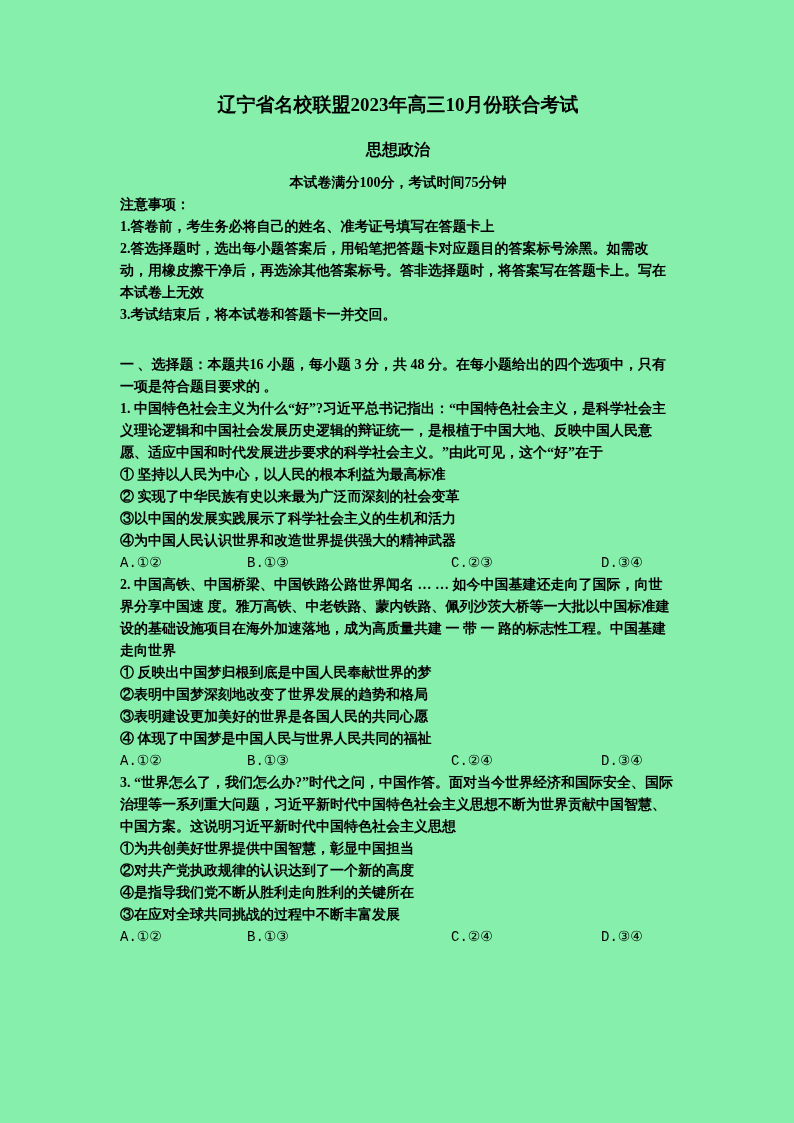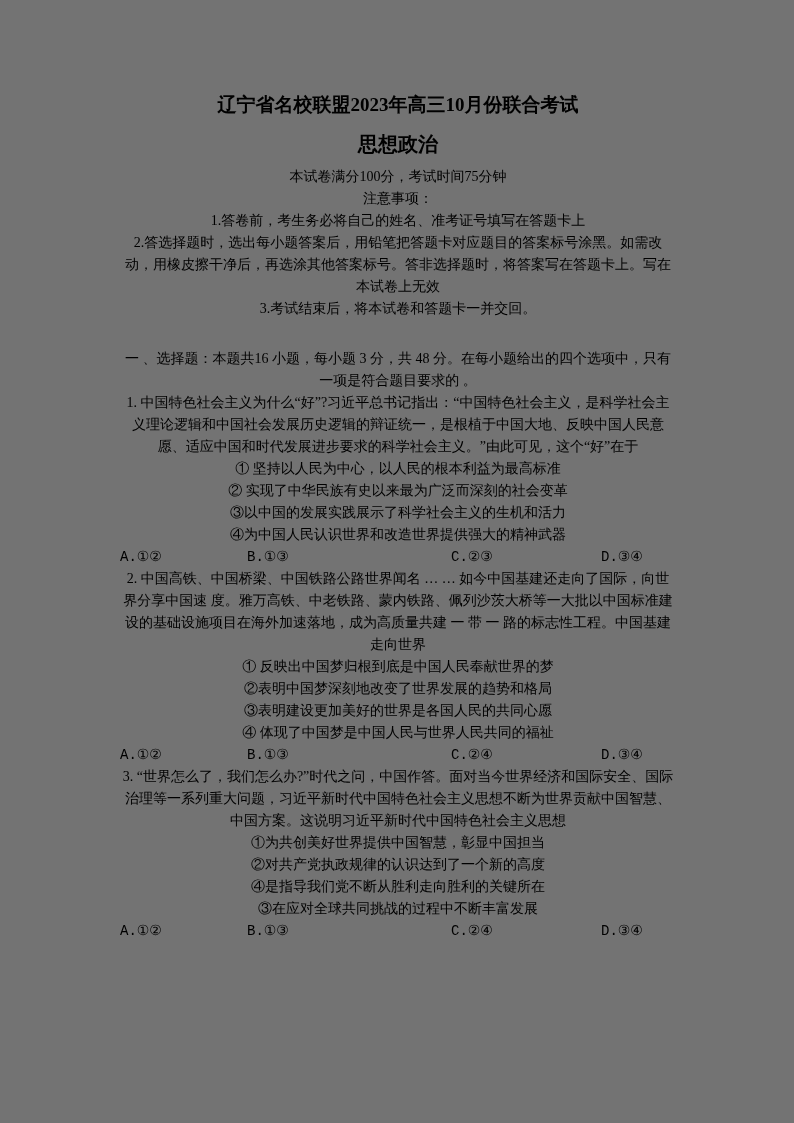--- a/index.html
+++ b/index.html
@@ -5,50 +5,50 @@
   * { margin: 0; padding: 0; box-sizing: border-box; }
   html, body { background: #ffffff; }
   body {
     width: 794px; height: 1123px;
     overflow: hidden;
     font-family: "Liberation Serif", "DejaVu Serif", serif;
     color: #000;
   }
   .page {
     width: 794px; height: 1123px;
-    background: #737373;
+    background: #86efac;
     padding: 92px 118px 0 120px;
     font-size: 14px;
     line-height: 22px;
   }
   .title {
     text-align: center;
     font-size: 19px;
     font-weight: bold;
     line-height: 26px;
   }
   .subtitle {
     text-align: center;
-    font-size: 20px;
+    font-size: 16px;
     font-weight: bold;
     line-height: 26px;
-    margin-top: 13px;
+    margin-top: 19px;
   }
   .exam-info {
     text-align: center;
     margin-top: 9px;
   }
-  .body-text { text-align: center; }
+  .body-text { text-align: left; }
   .gap { height: 28px; }
   .answers {
     display: grid;
     grid-template-columns: 127px 204px 150px auto;
     font-family: Liberation Mono, monospace;
   }
-  p { word-break: break-all; }
+  p { word-break: break-all; font-weight: bold; }
 </style>
 </head>
 <body>
 
 <div class="page">
 
   <h1 class="title">辽宁省名校联盟2023年高三10月份联合考试</h1>
   <h2 class="subtitle">思想政治</h2>
   <p class="exam-info">本试卷满分100分，考试时间75分钟</p>
 

